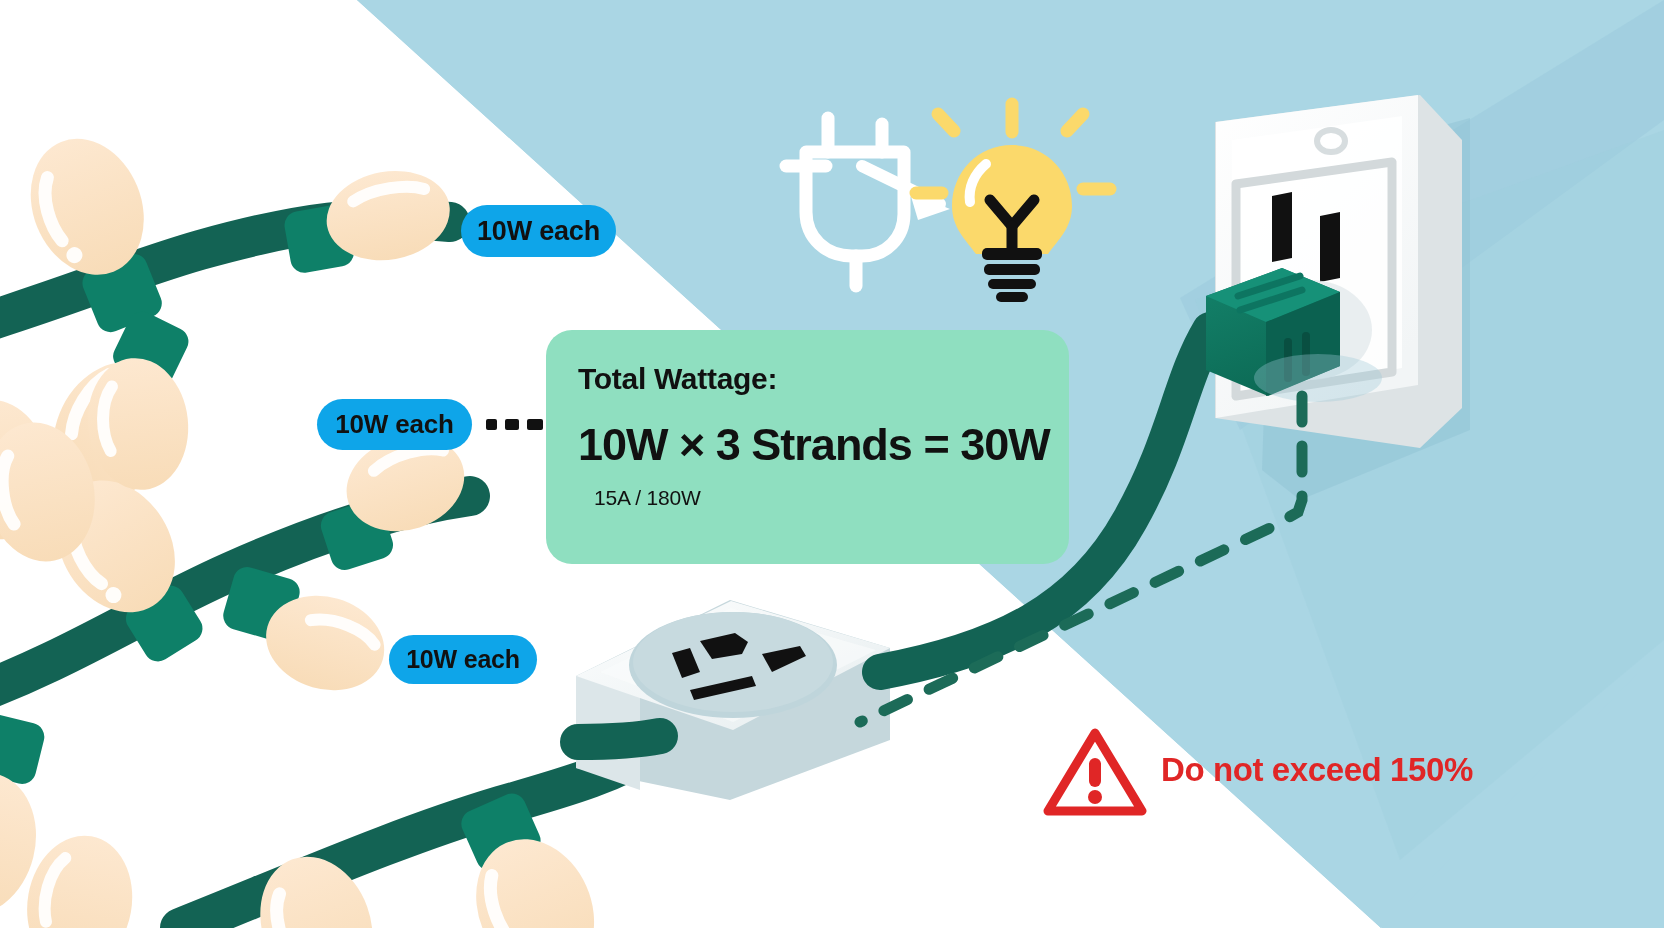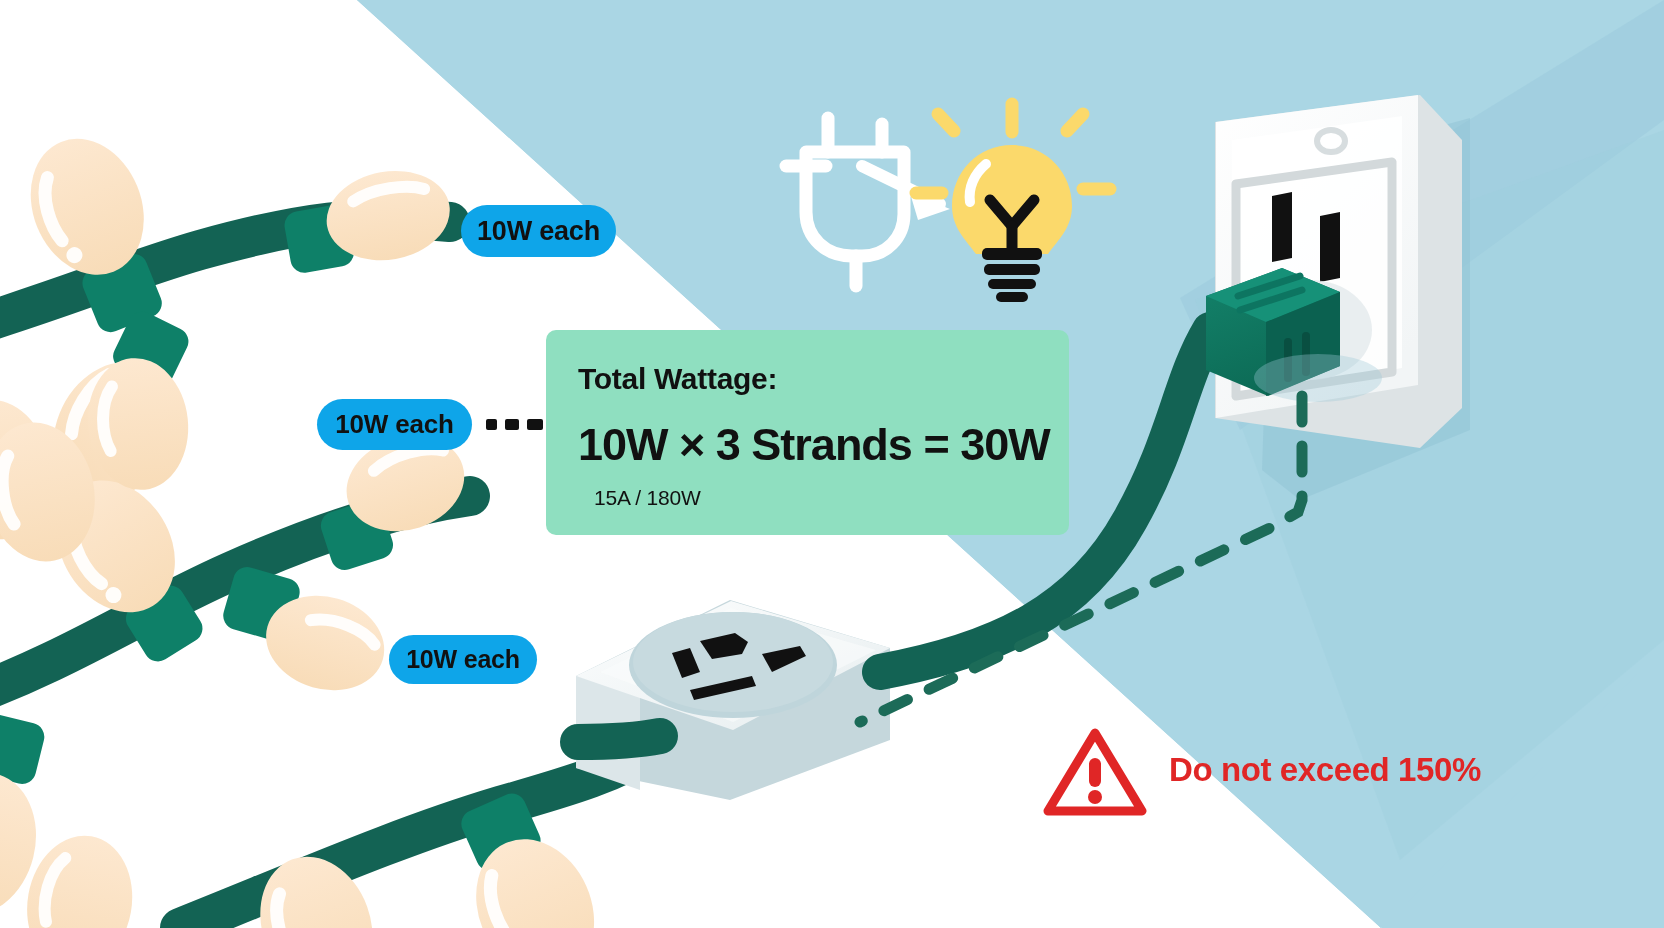--- a/index.html
+++ b/index.html
@@ -38,23 +38,23 @@
     box-sizing:border-box;
   }
   #badge-1{ left:461px; top:205px; width:155px; height:52px; font-size:27px; }
   #badge-2{ left:317px; top:399px; width:155px; height:51px; font-size:26px; }
   #badge-3{ left:389px; top:635px; width:148px; height:49px; font-size:25px; }
 
   
   #wattage-card{
     position:absolute;
     left:546px; top:330px;
-    width:523px; height:205px;
+    width:523px; height:234px;
     background:#8FDFC0;
-    border-radius:10px;
+    border-radius:26px;
     box-sizing:border-box;
     padding:34px 0 0 32px;
     color:#111111;
   }
   #wattage-card .title{
     font-size:30px;
     font-weight:bold;
     letter-spacing:-0.3px;
     line-height:1;
     margin:0 0 28px 0;
@@ -75,21 +75,21 @@
     margin:16px;
   }
 
   
   #warning{
     position:absolute;
     left:1043px; top:718px;
     width:470px; height:105px;
     display:flex;
     align-items:center;
-    gap:22px;
+    gap:14px;
   }
   #warning .warn-icon{
     flex:0 0 auto;
     width:104px; height:92px;
   }
   #warning .warn-text{
     color:#E02626;
     font-size:33px;
     font-weight:bold;
     line-height:1.22;

